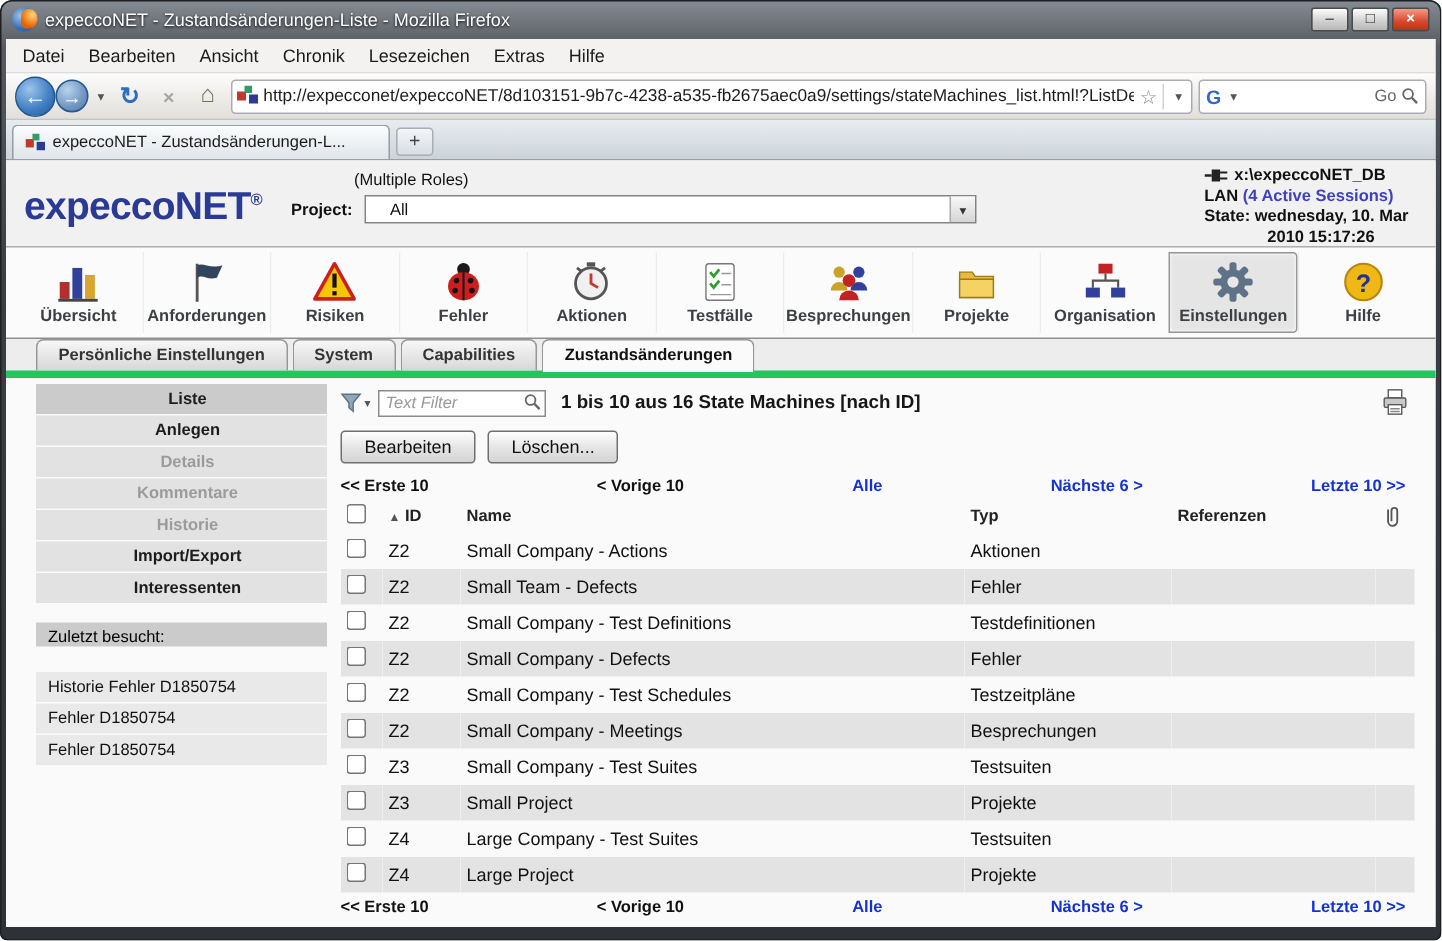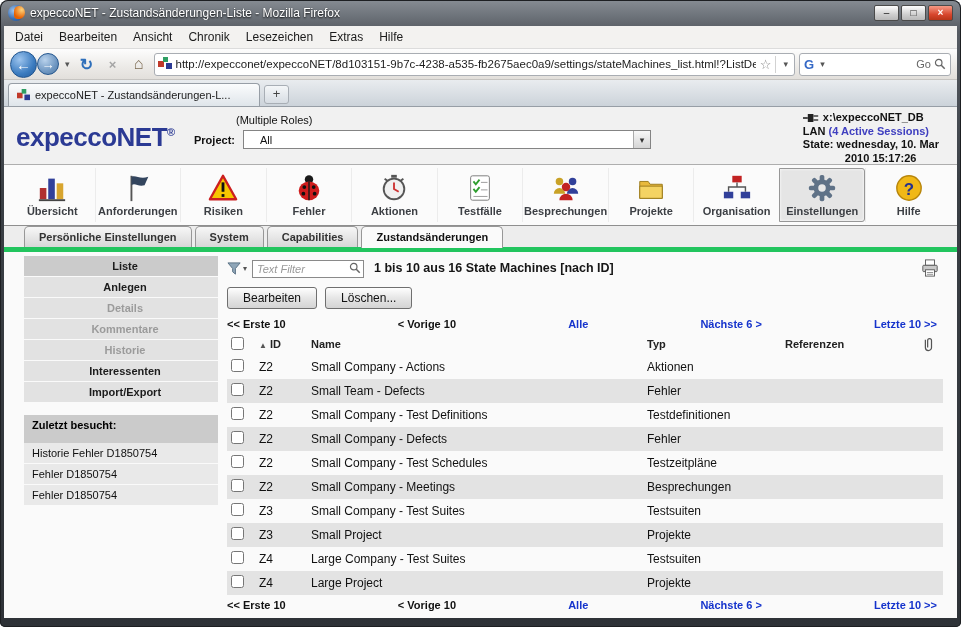--- a/index.html
+++ b/index.html
@@ -104,22 +104,22 @@
 
   .content { flex:1; display:flex; gap:9px; padding:4px 14px 0 20px; min-height:0; }
 
   
   .sidebar { width:194px; flex:0 0 auto; }
   .side-item { height:20px; line-height:20px; padding-left:8px; font-size:11px; font-weight:bold;
     color:#1c1c1c; background:#e2e2e2; margin-bottom:1px;text-align:center; }
   .side-item.active { background:#cbcbcb; }
   .side-item.disabled { color:#9b9b9b; }
   .recent { margin-top:13px; }
-  .recent-header { height:28px; line-height:20px; padding-left:8px; font-size:11px; font-weight:bold;
-    background:#cbcbcb; margin-bottom:0; }
+  .recent-header { height:16px; line-height:20px; padding-left:8px; font-size:11px; font-weight:normal;
+    background:#cbcbcb; margin-bottom:17px; }
   .recent-item { height:20px; line-height:20px; padding-left:8px; font-size:11px; color:#111;
     background:#e9e9e9; margin-bottom:1px; }
 
   
   .main { flex:1; display:flex; flex-direction:column; min-width:0; }
   .filter-row { display:flex; align-items:center; gap:5px; height:24px; flex:0 0 auto; }
   .funnel-wrap { display:flex; align-items:center; gap:1px; }
   .tiny-caret { font-size:8px; color:#555; }
   .filter-field { position:relative; }
   .filter-field input { width:112px; height:18px; border:1px solid #8a8a8a; font-size:11px;
@@ -369,22 +369,22 @@
       </div>
 
       <div class="content">
 
         <div class="sidebar">
           <div class="side-item active">Liste</div>
           <div class="side-item">Anlegen</div>
           <div class="side-item disabled">Details</div>
           <div class="side-item disabled">Kommentare</div>
           <div class="side-item disabled">Historie</div>
+          <div class="side-item">Import/Export</div>
           <div class="side-item">Interessenten</div>
-          <div class="side-item">Import/Export</div>
           <div class="recent">
             <div class="recent-header">Zuletzt besucht:</div>
             <div class="recent-item">Historie Fehler D1850754</div>
             <div class="recent-item">Fehler D1850754</div>
             <div class="recent-item">Fehler D1850754</div>
           </div>
         </div>
 
         <div class="main">
           <div class="filter-row">

